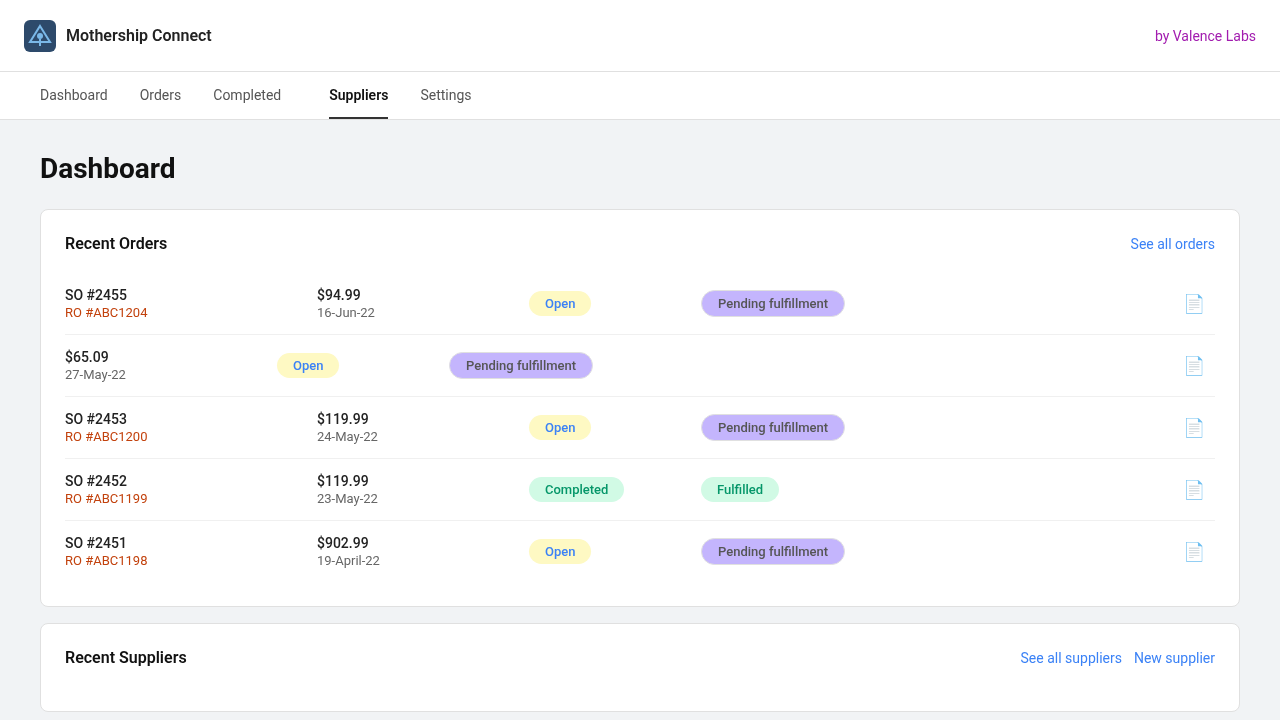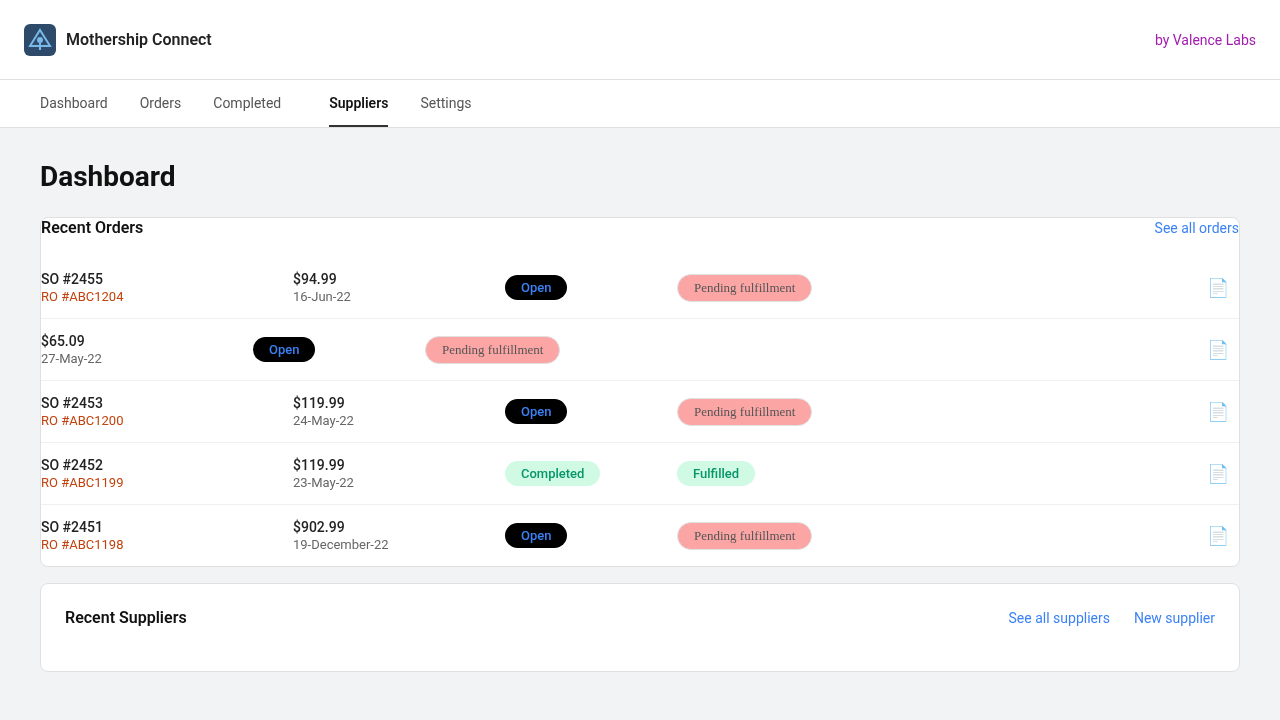--- a/index.html
+++ b/index.html
@@ -11,21 +11,21 @@
     }
 
     
     .header {
       background: #fff;
       border-bottom: 1px solid #e0e0e0;
       display: flex;
       align-items: center;
       justify-content: space-between;
       padding: 0 24px;
-      height: 80px;
+      height: 72px;
     }
     .header-logo {
       display: flex;
       align-items: center;
       gap: 10px;
     }
     .logo-icon {
       width: 32px;
       height: 32px;
     }
@@ -74,20 +74,21 @@
       font-weight: 700;
       color: #111;
       margin-bottom: 24px;
     }
 
     
     .card {
       background: #fff;
       border-radius: 8px;
       border: 1px solid #e0e0e0;
+      padding: 24px;
       margin-bottom: 16px;
     }
     .card-header {
       display: flex;
       align-items: center;
       justify-content: space-between;
       margin-bottom: 20px;
     }
     .card-title {
       font-size: 16px;
@@ -157,32 +158,31 @@
 
     
     .badge {
       display: inline-block;
       padding: 5px 16px;
       border-radius: 20px;
       font-size: 13px;
       font-weight: 500;
     }
     .badge-open {
-      background: #000000;
+      background: #fef9c3;
       color: #3b82f6;
     }
     .badge-completed {
       background: #d1fae5;
       color: #059669;
     }
     .badge-pending {
-      background: #fca5a5;
+      background: #c4b5fd;
       color: #555;
       border: 1px solid #e0e0e0;
-      font-family: Liberation Serif, serif;
     }
     .badge-fulfilled {
       background: #d1fae5;
       color: #059669;
     }
 
     
     .doc-icon {
       color: #aaa;
       font-size: 18px;
@@ -303,37 +303,37 @@
       <span class="doc-icon">📄</span>
     </div>
   </div>
         <div class="order-row">
     <div class="col-order-id">
       <div class="order-so">SO #2451</div>
       <div class="order-ro">RO #ABC1198</div>
     </div>
     <div class="col-amount">
       <div class="order-amount">$902.99</div>
-      <div class="order-date">19-December-22</div>
+      <div class="order-date">19-April-22</div>
     </div>
     <div class="col-status">
       <span class="badge badge-open">Open</span>
     </div>
     <div class="col-fulfillment">
       <span class="badge badge-pending">Pending fulfillment</span>
     </div>
     <div class="col-action">
       <span class="doc-icon">📄</span>
     </div>
   </div>
       </div>
   </div>
 
   <div class="card-partial">
     <div class="card-header">
       <span class="card-title">Recent Suppliers</span>
-      <div style="display:flex;gap:24px;">
+      <div style="display:flex;gap:12px;">
         <a class="card-link">See all suppliers</a>
         <a class="card-link">New supplier</a>
       </div>
     </div>
   </div>
 </main>
 
 </body></html>

